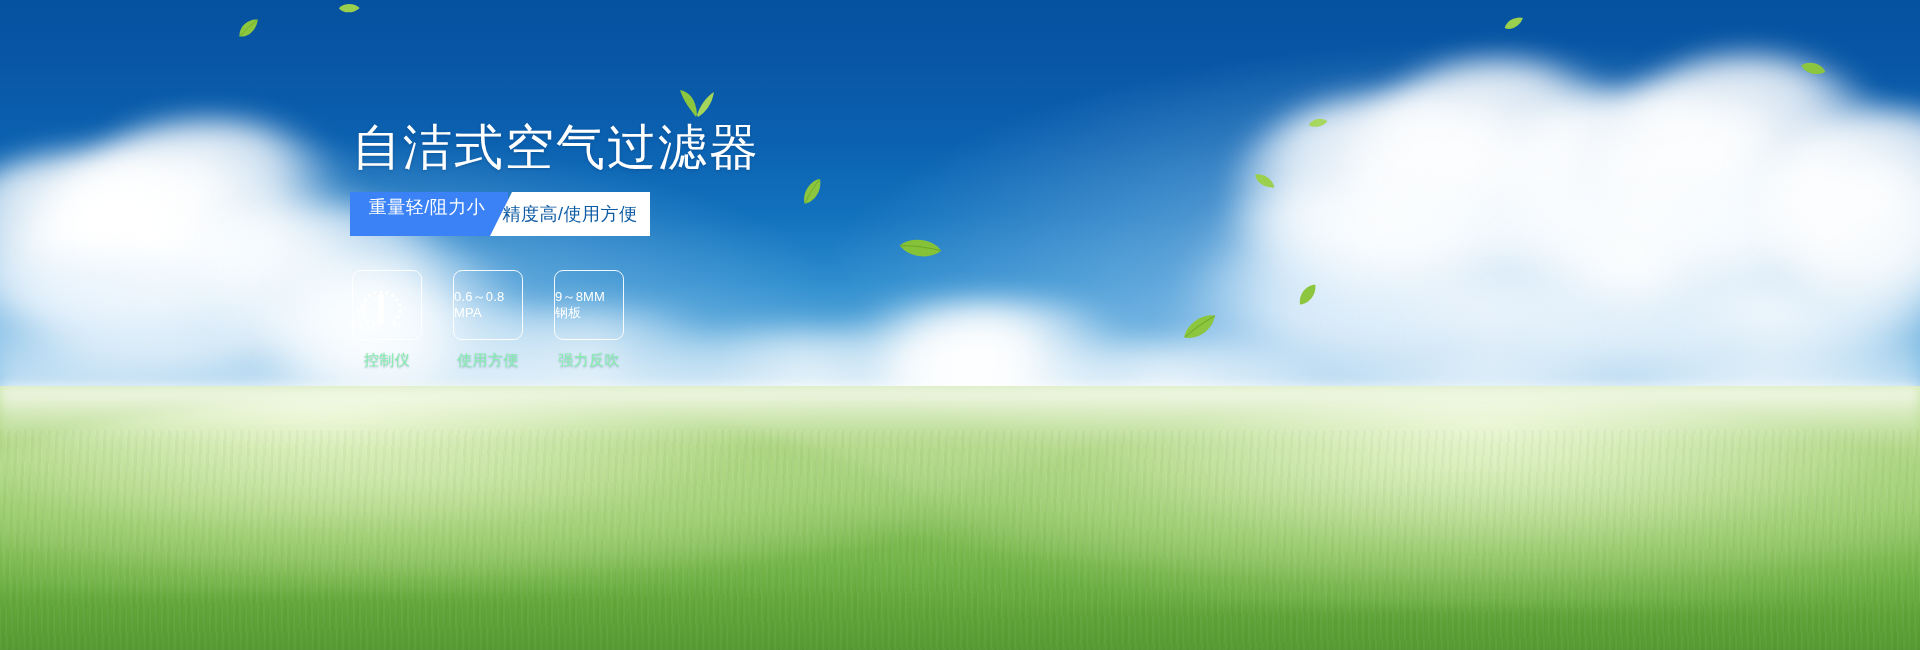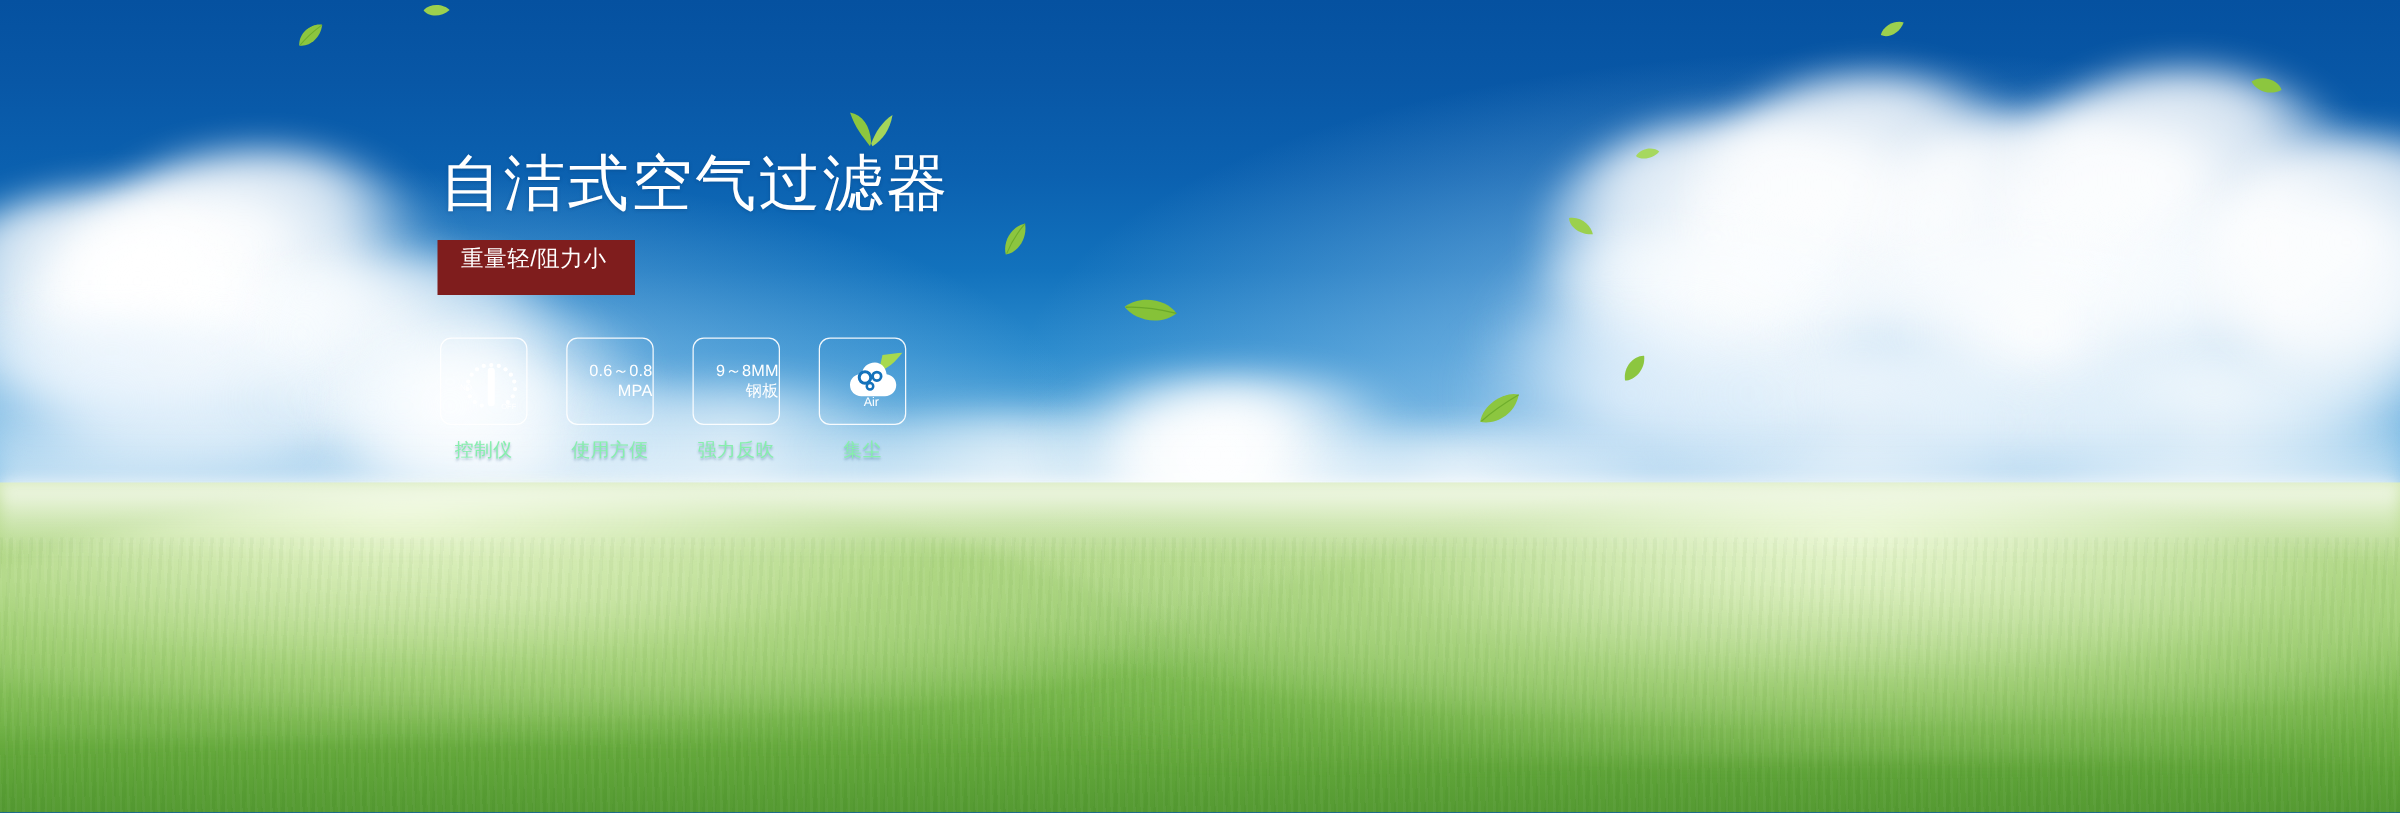--- a/index.html
+++ b/index.html
@@ -85,36 +85,36 @@
   }
   .titleleaf{ position:absolute; left:676px; top:88px; }
 
   
   .tabs{ position:absolute; left:350px; top:192px; height:44px; display:flex; }
   .tab{
     height:44px; display:flex; align-items:center; justify-content:center;
     font-size:18px; letter-spacing:.5px; white-space:nowrap;
   }
   .tab-dark{
-    background:#7f1d1d; color:#ffffff; padding:0 22px 15px 18px;
+    background:#3b82f6; color:#ffffff; padding:0 22px 15px 18px;
     width:158px; position:relative;
   }
   .tab-light{
     background:#ffffff; color:#0d5ba4; padding:0 18px;
     width:160px; margin-left:-18px;
     clip-path:polygon(22px 0, 100% 0, 100% 100%, 0 100%);
   }
 
   
   .features{ position:absolute; left:352px; top:270px; display:flex; gap:31px; }
   .feat{ width:70px; display:flex; flex-direction:column; align-items:center; }
   .featbox{
     width:70px; height:70px; border:1.6px solid rgba(255,255,255,.92);
     border-radius:9px; display:flex; flex-direction:column;
-    align-items:flex-end; justify-content:center;
+    align-items:flex-start; justify-content:center;
     color:#ffffff; position:relative;
   }
   .featbox .txt{ font-size:13px; line-height:16px; text-align:center; letter-spacing:.2px; }
   .featlabel{
     margin-top:11px; font-size:15px; color:#86efac; white-space:nowrap;
     letter-spacing:.4px; text-shadow:0 1px 2px rgba(5,60,110,.35);
   }
 </style>
 </head>
 <body>
@@ -224,20 +224,21 @@
 
     <div class="titleleaf">
       <svg width="40" height="30" viewBox="0 0 40 30">
         <path d="M20 29 C14 21 8 14 4 2 C14 4 20 12 21 26 Z" fill="#8cc63f"></path>
         <path d="M21 27 C24 18 30 9 38 4 C36 16 30 24 22 29 Z" fill="#a5d65a"></path>
       </svg>
     </div>
 
     <div class="tabs">
       <div class="tab tab-dark">重量轻/阻力小</div>
+      <div class="tab tab-light">精度高/使用方便</div>
     </div>
 
     <div class="features">
 
       <div class="feat">
         <div class="featbox">
           <svg width="56" height="52" viewBox="0 0 56 52">
             <g fill="#ffffff">
               <circle cx="28" cy="13" r="1.7"></circle>
                 <circle cx="22" cy="13.7" r="1.7"></circle>
@@ -274,29 +275,16 @@
 
 
       <div class="feat">
         <div class="featbox">
           <div class="txt">9～8MM</div>
           <div class="txt">钢板</div>
         </div>
         <div class="featlabel">强力反吹</div>
       </div>
 
-      <div class="feat">
-        <div class="featbox">
-          <svg width="54" height="46" viewBox="0 0 54 46">
-            <path d="M36 2 L52 0 C46 8 40 13 33 15 Z" fill="#a7d94f"></path>
-            <path d="M30 8 C24 8 20 12 19.6 17 C14 17 10 21 10 26 C10 31 14 35 19 35 L38 35 C43 35 47 31 47 26 C47 21.5 43.6 18 39.3 17.4 C38.6 12 35 8 30 8 Z" fill="#ffffff"></path>
-            <circle cx="22" cy="20" r="4.6" fill="none" stroke="#1472bb" stroke-width="2.4"></circle>
-            <circle cx="31.5" cy="19" r="3.4" fill="none" stroke="#1472bb" stroke-width="2.2"></circle>
-            <circle cx="26" cy="27" r="2.6" fill="none" stroke="#1472bb" stroke-width="2"></circle>
-            <text x="21" y="43" font-family="Liberation Sans, sans-serif" font-size="10" fill="#ffffff">Air</text>
-          </svg>
-        </div>
-        <div class="featlabel">集尘</div>
-      </div>
 
     </div>
   </div>
 </div>
 
 </body></html>

